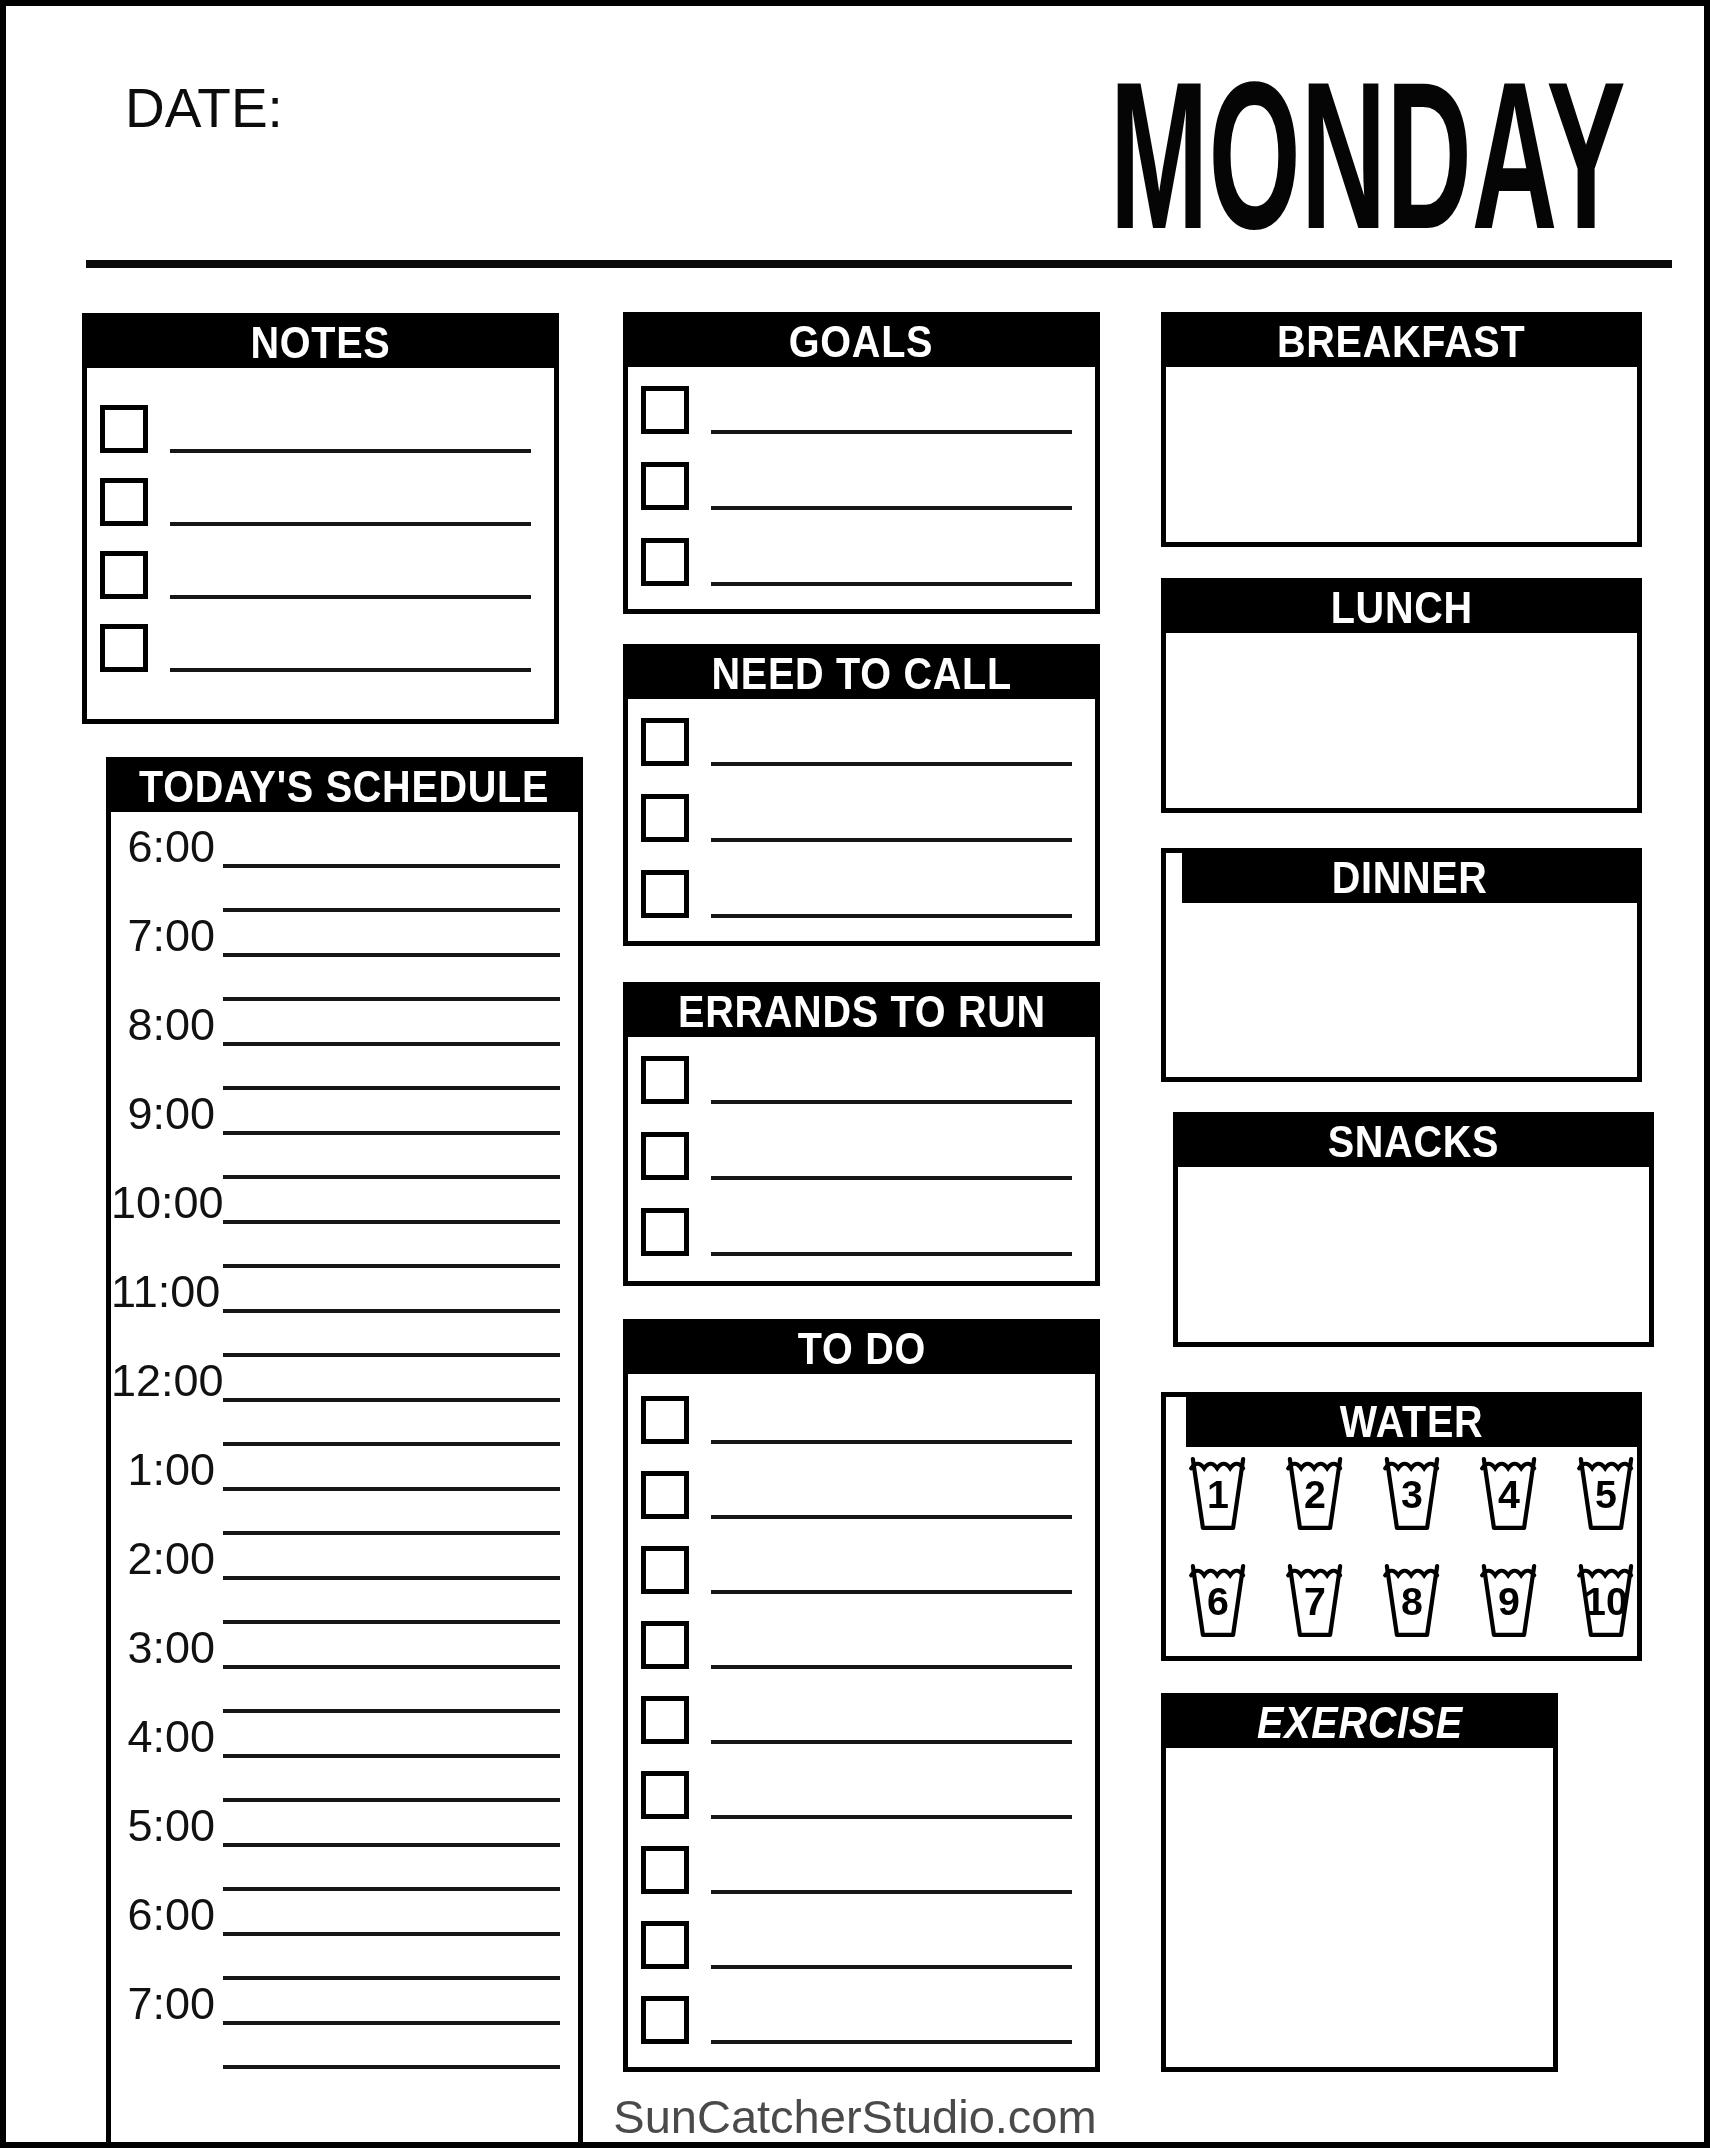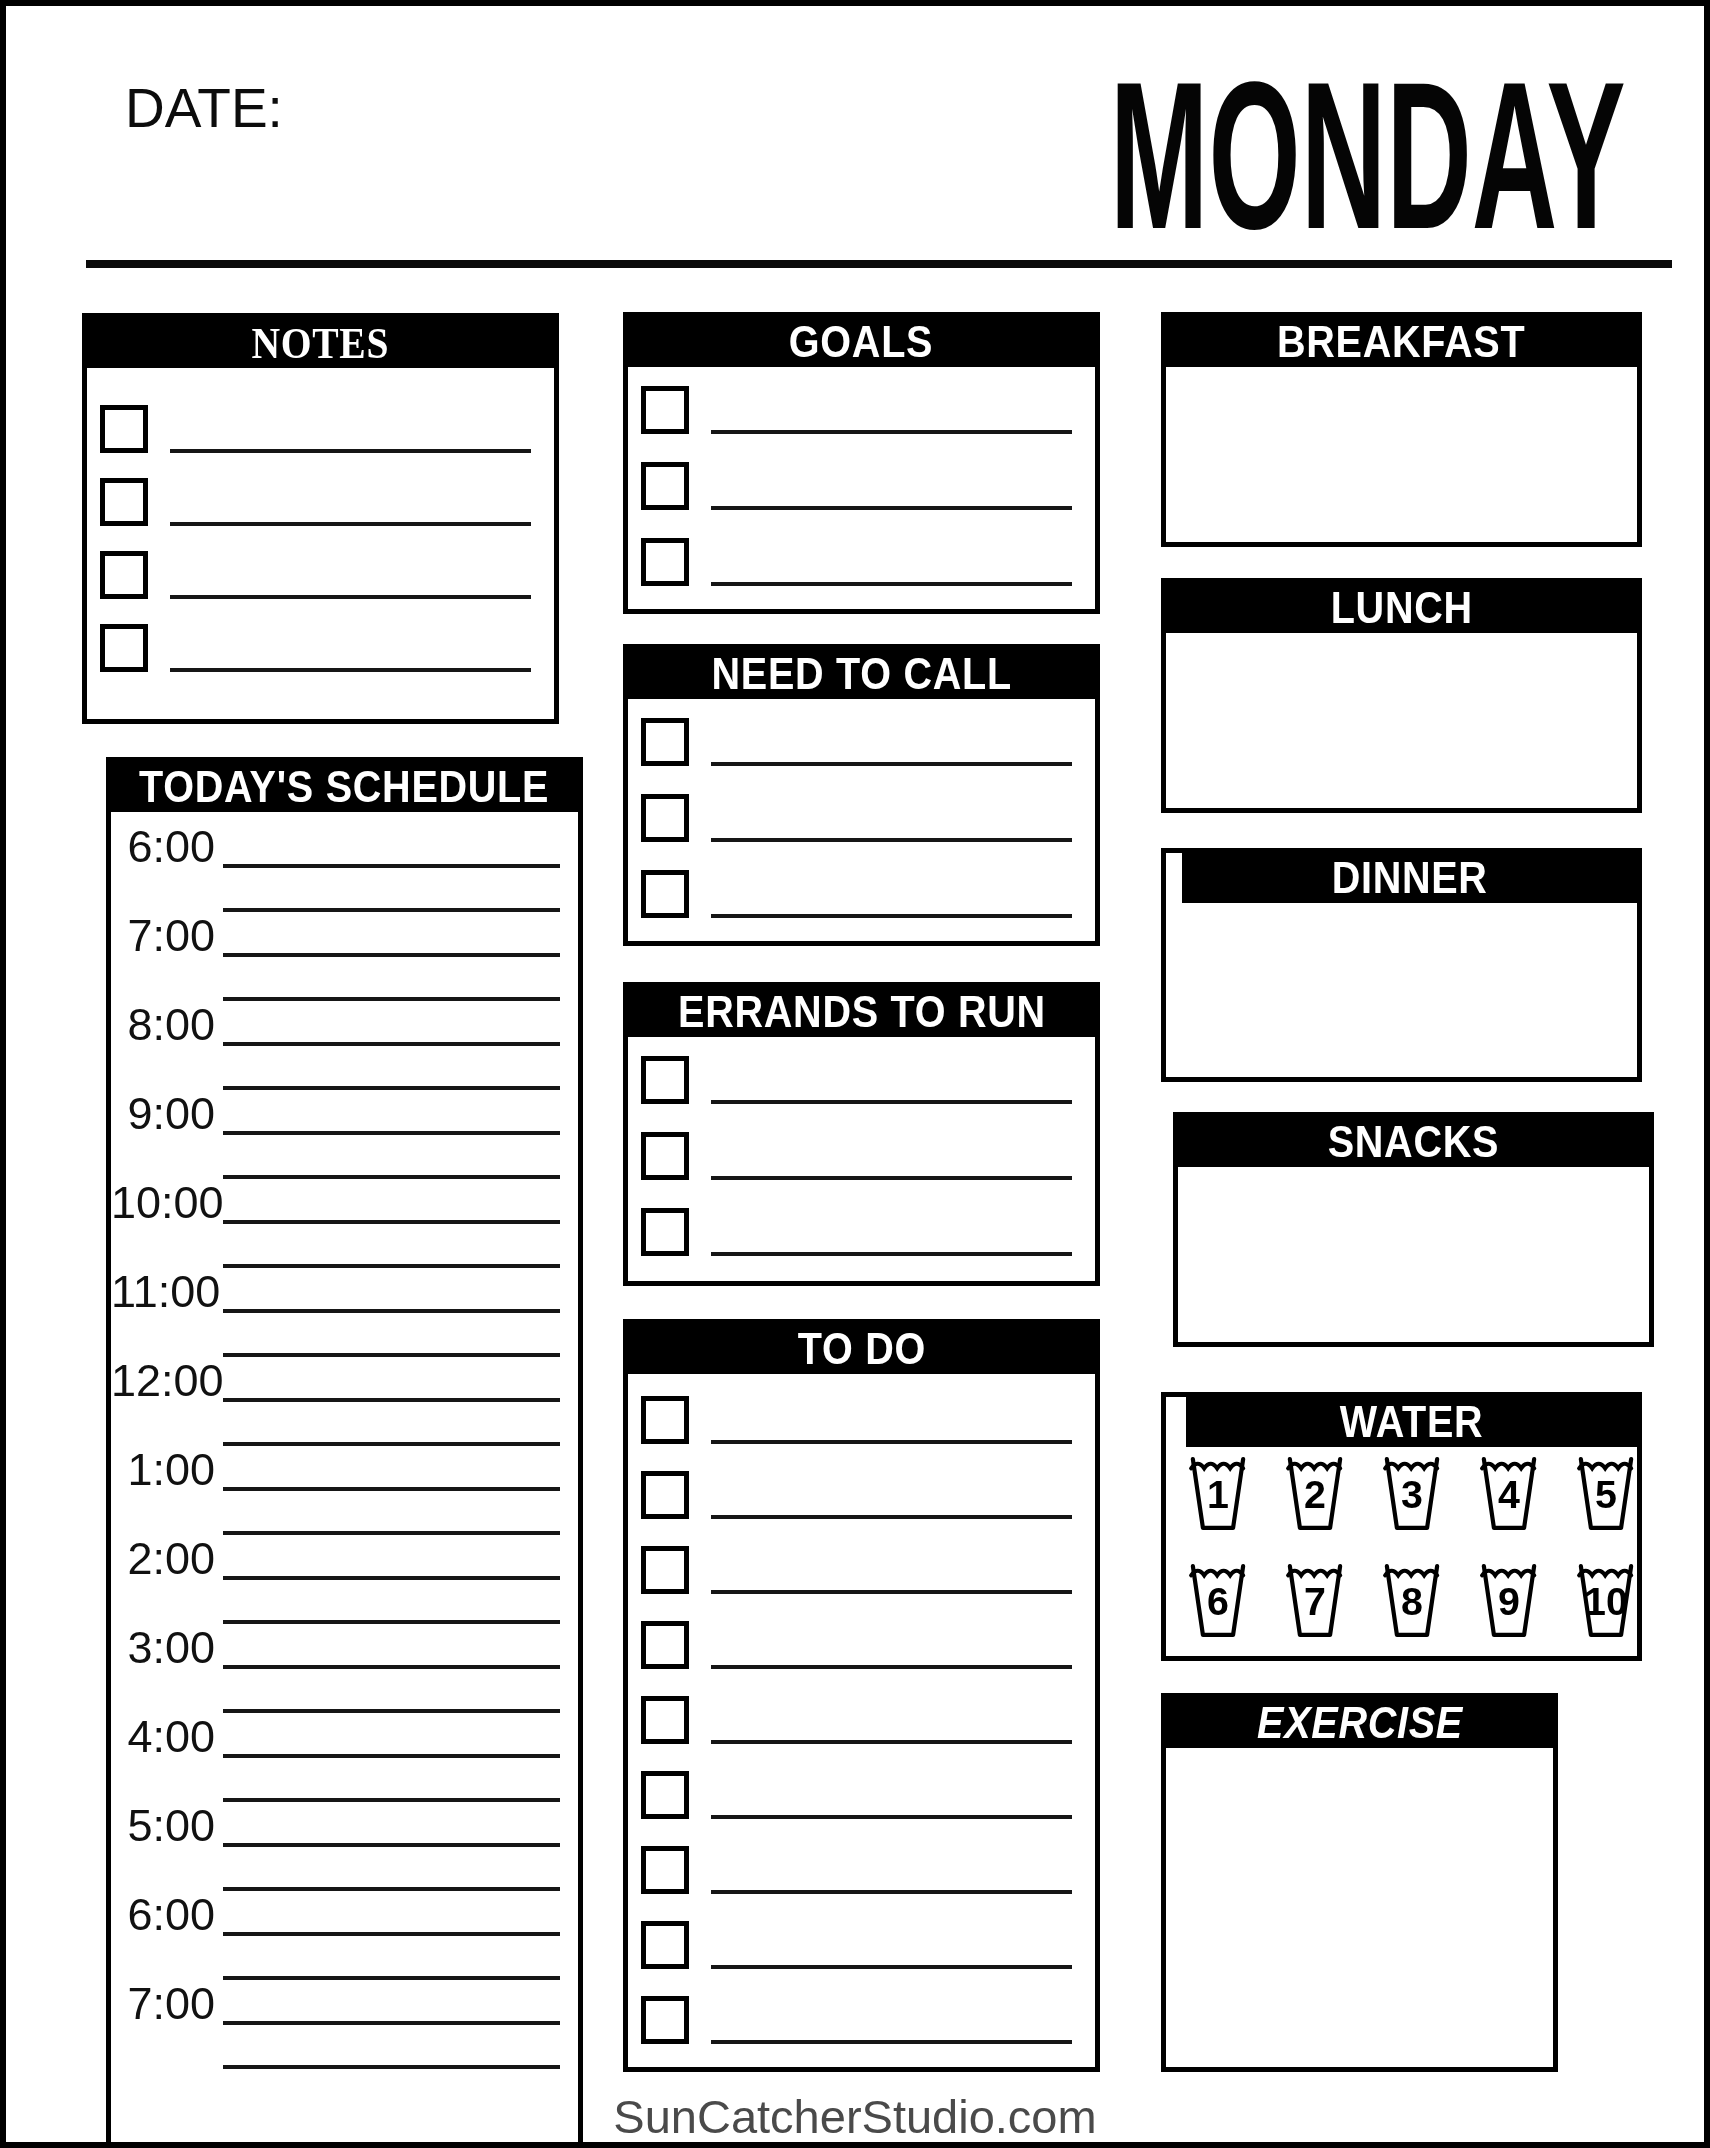--- a/index.html
+++ b/index.html
@@ -46,21 +46,21 @@
 <div class="page">
 
   <div class="date-label">DATE:</div>
 
   <svg class="monday-svg" width="541" height="172" viewBox="0 0 645 205">
     <text x="635" y="193" text-anchor="end" textLength="615" lengthAdjust="spacingAndGlyphs" font-family="Liberation Sans, DejaVu Sans, sans-serif" font-size="250" font-weight="bold" fill="#050505">MONDAY</text>
   </svg>
 
   <div class="top-divider"></div>
 
-  <div class="box" style="left:76px;top:307px;width:477px;height:411px;font-family:Liberation Serif, serif;">
+  <div class="box" style="left:76px;top:307px;width:477px;height:411px;">
     <div class="box-header">
       <span>NOTES</span>
     </div>
     <div class="rows" style="--pt:37px;--gap:25px;">
         <div class="chk-row">
           <span class="chk"></span>
           <span class="wline"></span>
         </div>
         <div class="chk-row">
           <span class="chk"></span>

